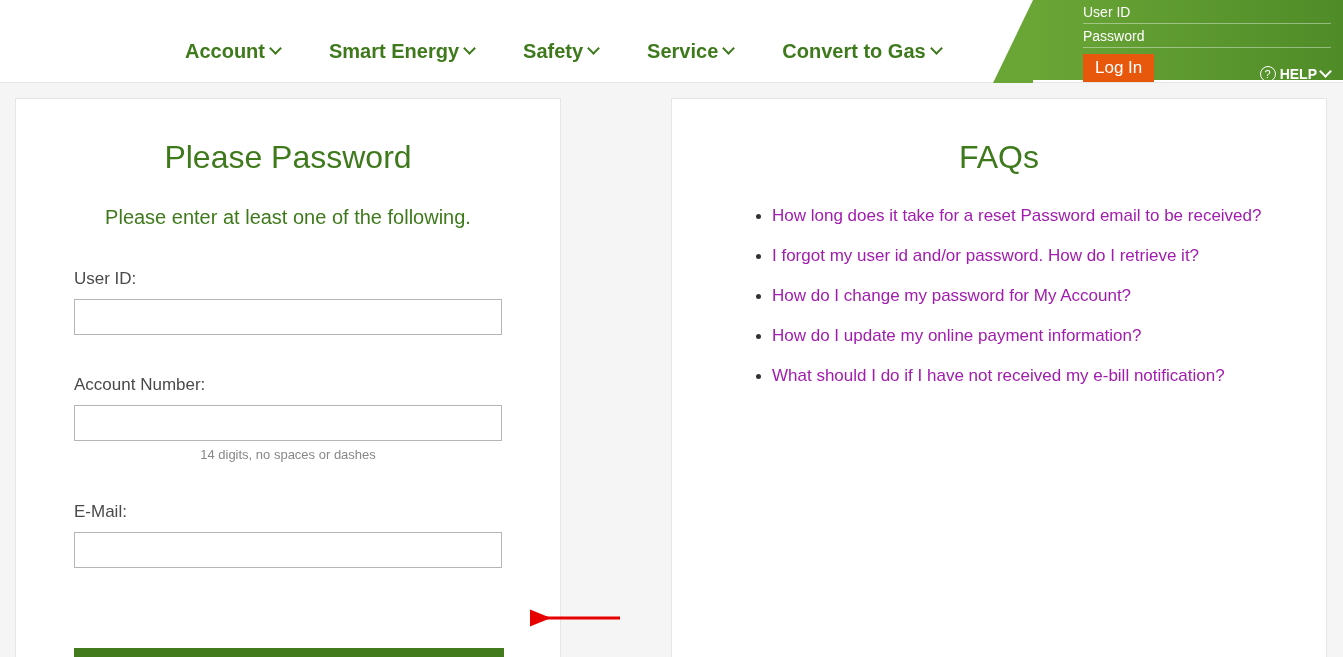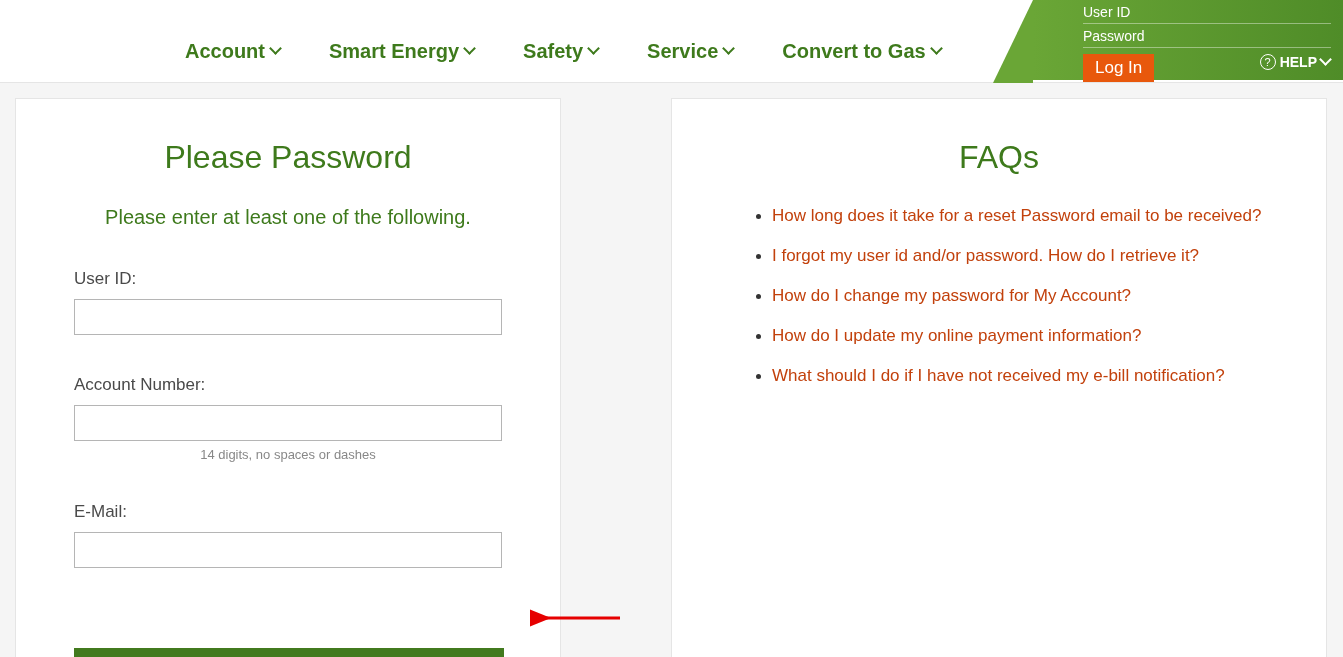--- a/index.html
+++ b/index.html
@@ -76,21 +76,21 @@
     .login-label {
       color: white;
       font-size: 14px;
       border-bottom: 1px solid rgba(255,255,255,0.4);
       padding-bottom: 3px;
       margin-bottom: 4px;
     }
     .login-row {
       display: flex;
       justify-content: space-between;
-      align-items: flex-start;
+      align-items: flex-end;
       margin-top: 6px;
     }
     .login-button {
       background: #e8580c;
       color: white;
       border: none;
       padding: 4px 12px;
       font-size: 17px;
       cursor: pointer;
     }
@@ -187,21 +187,21 @@
     }
     .faq-list {
       margin-top: 20px;
       padding-left: 60px;
     }
     .faq-list li {
       margin-bottom: 20px;
       color: #333;
     }
     .faq-link {
-      color: #c2410c;
+      color: #a21caf;
       font-size: 17px;
       text-decoration: none;
       cursor: pointer;
     }
     .arrow-annotation {
       position: absolute;
       left: 530px;
       top: 598px;
       pointer-events: none;
     }

